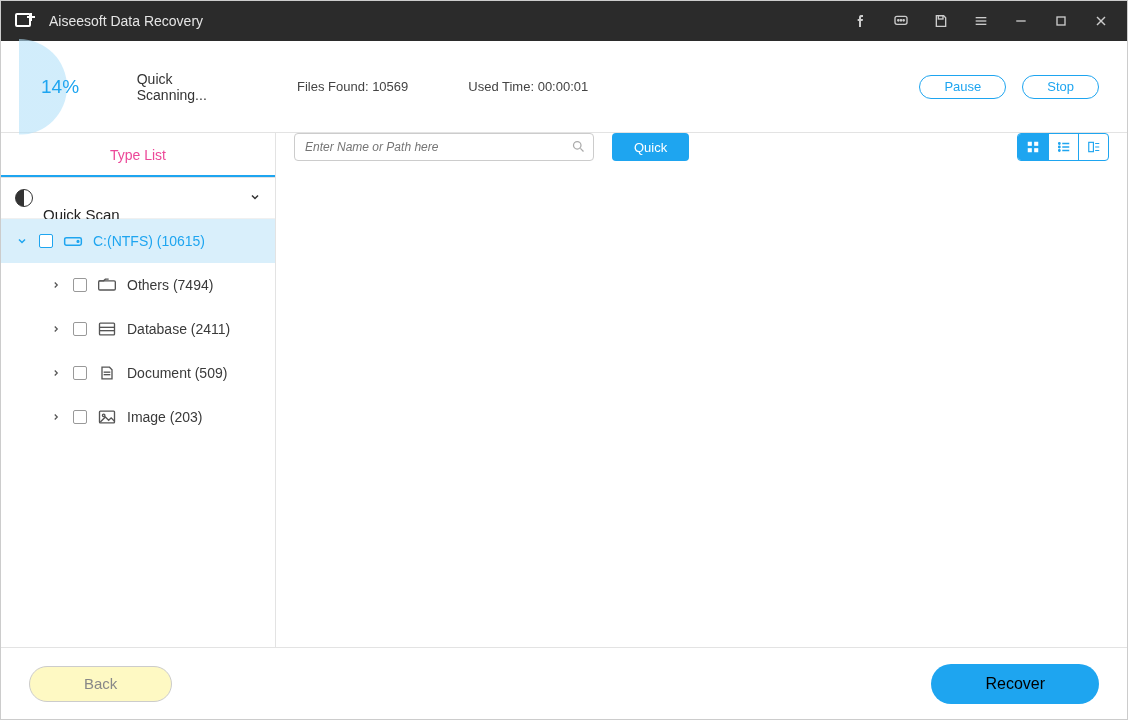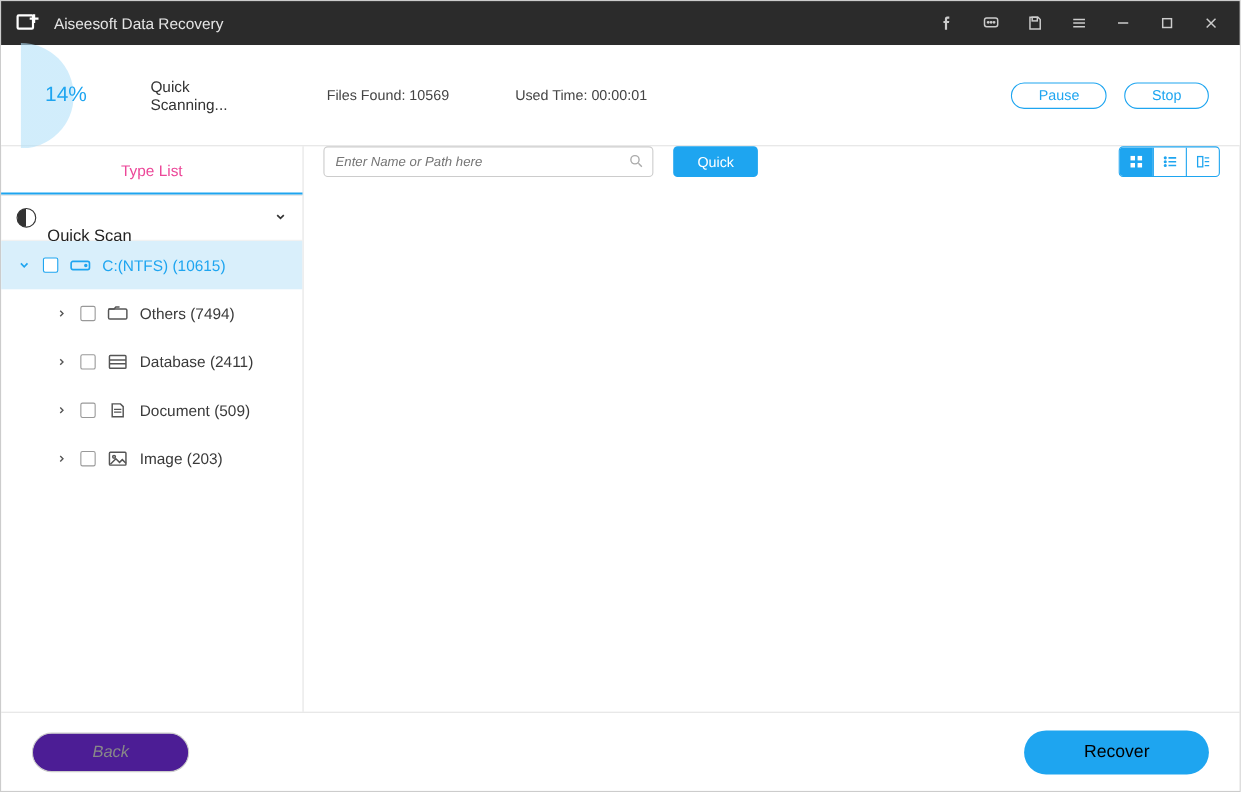--- a/index.html
+++ b/index.html
@@ -55,21 +55,21 @@
 .search .mag { position: absolute; right: 8px; top: 6px; color: #999; }
 .filter-btn { background: #1ea5f0; color: #fff; border: none; height: 28px; padding: 0 22px; border-radius: 4px; font-size: 13px; cursor: pointer; }
 .view-switch { margin-left: auto; display: flex; border: 1px solid #1ea5f0; border-radius: 4px; overflow: hidden; height: 28px; }
 .view-switch .vbtn { width: 30px; display: flex; align-items: center; justify-content: center; cursor: pointer; color: #1ea5f0; }
 .view-switch .vbtn.active { background: #1ea5f0; color: #fff; }
 .view-switch .vbtn + .vbtn { border-left: 1px solid #1ea5f0; }
 .content-area { flex: 1; }
 
 
 .footer { height: 72px; border-top: 1px solid #e3e3e3; display: flex; align-items: center; padding: 0 28px; }
-.back-btn { border: 1px solid #ccc; color: #888; background: #4c1d95; border-radius: 20px; height: 36px; padding: 0 54px; font-size: 15px; cursor: pointer; font-style: italic; }
+.back-btn { border: 1px solid #ccc; color: #888; background: #fef9c3; border-radius: 20px; height: 36px; padding: 0 54px; font-size: 15px; cursor: pointer; }
 .recover-btn { margin-left: auto; background: #1ea5f0; color: #000000; border: none; border-radius: 20px; height: 40px; padding: 0 54px; font-size: 16px; cursor: pointer; }
 </style>
 </head>
 <body>
 
 <div class="app">
 
   <div class="titlebar">
     <div class="logo">
       <svg viewBox="0 0 24 24" fill="none" stroke="#fff" stroke-width="2">

